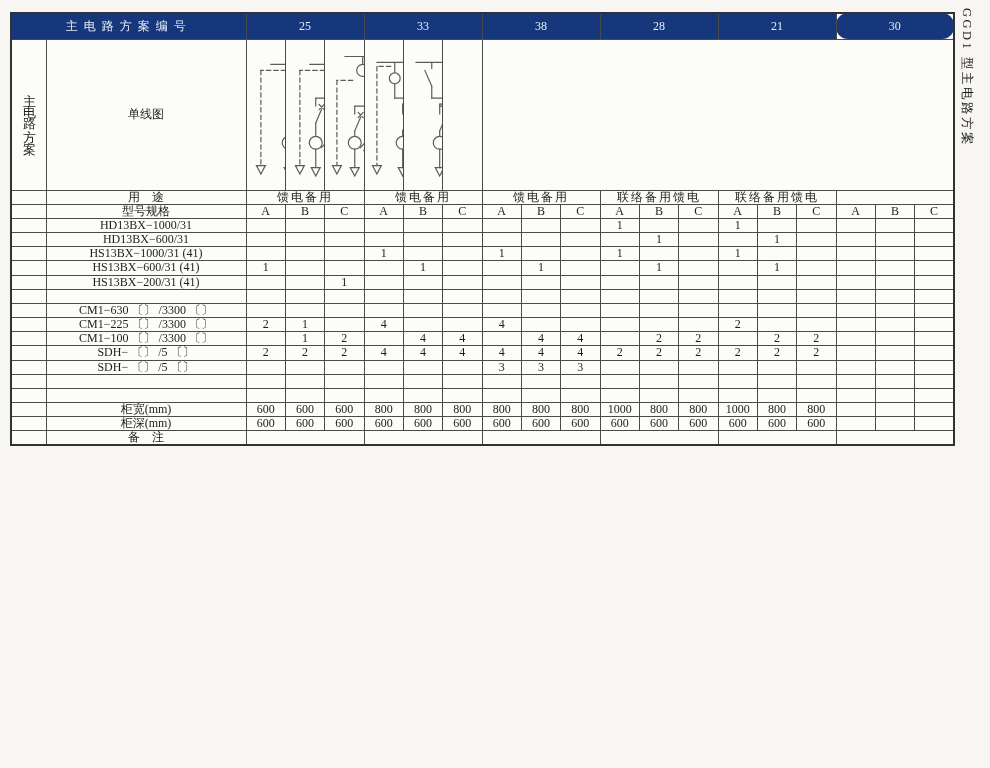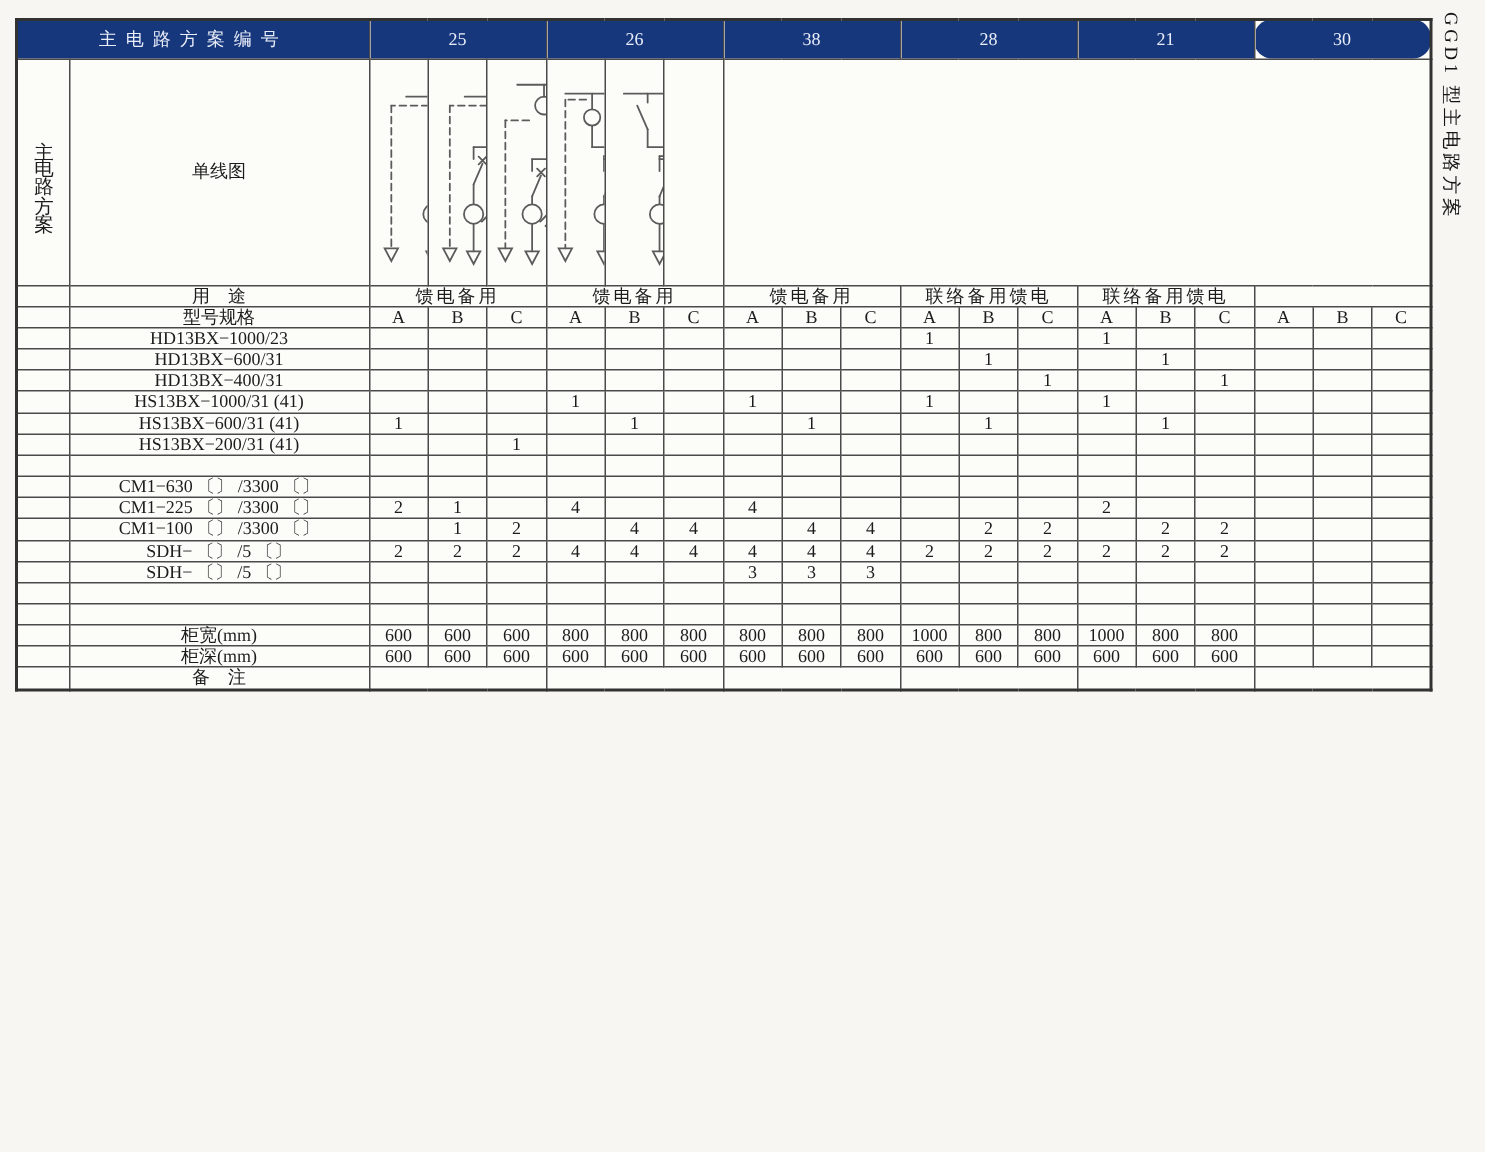--- a/index.html
+++ b/index.html
@@ -82,21 +82,21 @@
       <col class="c-sub">
       <col class="c-sub">
     <col class="c-sub">
       <col class="c-sub">
       <col class="c-sub">
   </colgroup>
   <thead>
       <tr class="h-head">
         <th class="head-label" colspan="2">主电路方案编号</th>
         <th class="head-num" colspan="3">25</th>
-        <th class="head-num" colspan="3">26</th>
+        <th class="head-num" colspan="3">33</th>
         <th class="head-num" colspan="3">38</th>
         <th class="head-num" colspan="3">28</th>
         <th class="head-num" colspan="3">21</th>
         <th class="head-num last" colspan="3">30</th>
       </tr>
     </thead>
   <tbody>
       <tr class="h-diag">
         <td class="vcell"><div class="vtext">主电路方案</div></td>
         <td class="row-label">单线图</td>
@@ -359,21 +359,21 @@
         <td class="val">C</td>
         <td class="val maj">A</td>
         <td class="val">B</td>
         <td class="val">C</td>
         <td class="val maj">A</td>
         <td class="val">B</td>
         <td class="val">C</td>
       </tr>
       <tr>
         <td class="narrow"></td>
-        <td class="row-label">HD13BX−1000/23</td>
+        <td class="row-label">HD13BX−1000/31</td>
         <td class="val maj"></td>
         <td class="val"></td>
         <td class="val"></td>
         <td class="val maj"></td>
         <td class="val"></td>
         <td class="val"></td>
         <td class="val maj"></td>
         <td class="val"></td>
         <td class="val"></td>
         <td class="val maj">1</td>
@@ -397,42 +397,20 @@
         <td class="val"></td>
         <td class="val maj"></td>
         <td class="val"></td>
         <td class="val"></td>
         <td class="val maj"></td>
         <td class="val">1</td>
         <td class="val"></td>
         <td class="val maj"></td>
         <td class="val">1</td>
         <td class="val"></td>
-        <td class="val maj"></td>
-        <td class="val"></td>
-        <td class="val"></td>
-      </tr>
-      <tr>
-        <td class="narrow"></td>
-        <td class="row-label">HD13BX−400/31</td>
-        <td class="val maj"></td>
-        <td class="val"></td>
-        <td class="val"></td>
-        <td class="val maj"></td>
-        <td class="val"></td>
-        <td class="val"></td>
-        <td class="val maj"></td>
-        <td class="val"></td>
-        <td class="val"></td>
-        <td class="val maj"></td>
-        <td class="val"></td>
-        <td class="val">1</td>
-        <td class="val maj"></td>
-        <td class="val"></td>
-        <td class="val">1</td>
         <td class="val maj"></td>
         <td class="val"></td>
         <td class="val"></td>
       </tr>
       <tr>
         <td class="narrow"></td>
         <td class="row-label">HS13BX−1000/31 (41)</td>
         <td class="val maj"></td>
         <td class="val"></td>
         <td class="val"></td>

